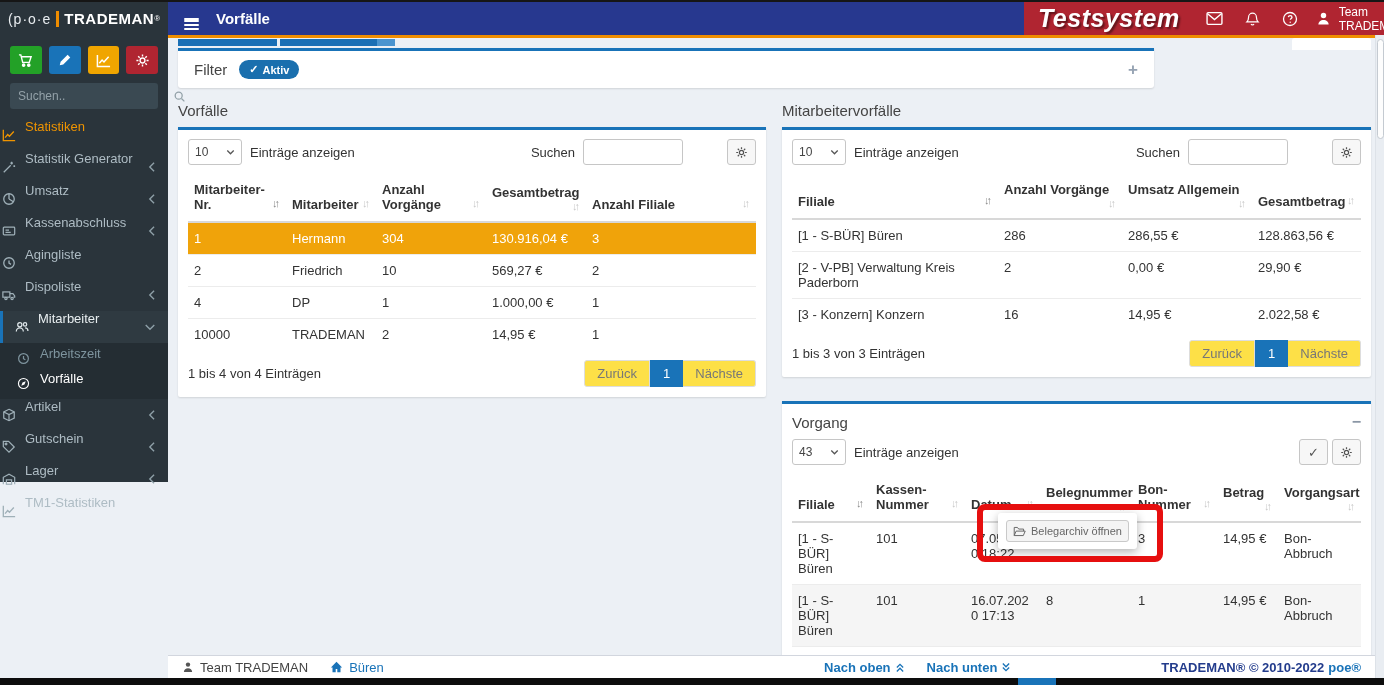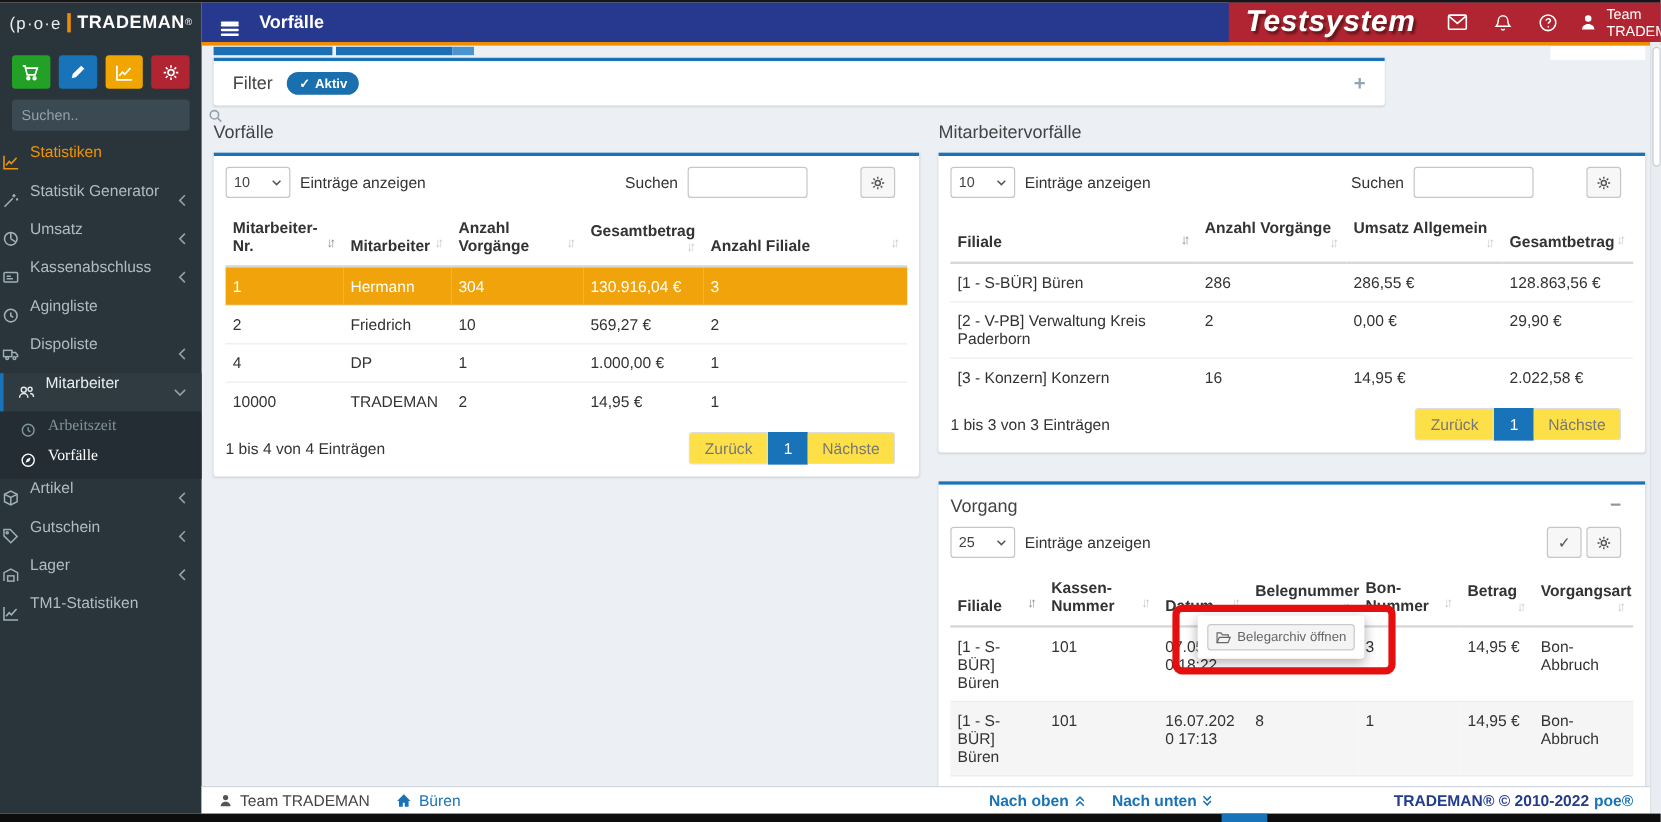--- a/index.html
+++ b/index.html
@@ -11,21 +11,21 @@
   }
   svg { display:block; }
   .icon { display:inline-flex; align-items:center; justify-content:center; }
 
   
   .top-strip   { position:absolute; left:0; top:0; width:1384px; height:2px; background:#161616; z-index:60; }
   .bottom-strip{ position:absolute; left:0; top:678px; width:1384px; height:7px; background:#0d0d0d; z-index:60; }
   .bottom-strip .blue-seg { position:absolute; left:1018px; top:0; width:38px; height:7px; background:#1973b8; }
 
   
-  .sidebar { position:absolute; left:0; top:2px; width:168px; height:676px; background:#2a343b; z-index:10; }
+  .sidebar { position:absolute; left:0; top:2px; width:168px; height:480px; background:#2a343b; z-index:10; }
   .logo { height:33px; display:flex; align-items:center; justify-content:center; color:#fff; }
   .logo .prefix { font-size:14px; color:#e9edf0; letter-spacing:1px; }
   .logo .pipe { width:3px; height:16px; background:#ef8d00; margin:0 5px; }
   .logo .name { font-size:15px; font-weight:bold; letter-spacing:.5px; }
   .logo .reg { font-size:8px; vertical-align:top; }
   .quick-row { display:flex; gap:7px; margin:11px 10px 9px 10px; }
   .qbtn { width:33px; height:28px; border-radius:3px; display:flex; align-items:center; justify-content:center; color:#fff; cursor:pointer; }
   .qbtn.green{ background:#23a127; } .qbtn.blue{ background:#1973b8; }
   .qbtn.yellow{ background:#f0a500; } .qbtn.red{ background:#b02531; }
   .side-search { margin:4px 10px 10px 10px; height:26px; background:#3a4952; border-radius:3px; display:flex; align-items:center; padding:0 8px; }
@@ -33,21 +33,21 @@
   .side-search input::placeholder { color:#93a1a8; }
   .side-search .icon { color:#93a1a8; }
   .menu { margin-top:6px; }
   .menu-item { height:32px; display:flex; padding:0 12px 0 1px; color:#aebcc4; font-size:13px; cursor:pointer; }
   .menu-item .mi-icon { width:15px; margin-right:9px; color:#9fb0b8; }
   .menu-item .mi-chevron { margin-left:auto; color:#8fa0a8; }
   .menu-item.active-orange, .menu-item.active-orange .mi-icon { color:#ef9400; }
   .menu-group .parent { background:#2f3a41; border-left:3px solid #1973b8; padding-left:11px; color:#e8eef0; }
   .menu-group .parent .mi-icon { color:#dfe7ea; }
   .submenu { background:#242d33; padding:3px 0; }
-  .submenu .menu-item { height:25px; padding-left:16px; font-size:13px;font-family:Liberation Serif, serif; }
+  .submenu .menu-item { height:25px; padding-left:16px; font-size:13px; }
   .submenu .dim, .submenu .dim .mi-icon { color:#7e949e; }
   .submenu .active-white, .submenu .active-white .mi-icon { color:#ffffff; }
 
   
   .app-header { position:absolute; left:168px; top:2px; width:1216px; height:33px; background:#27388f; z-index:20; display:flex; align-items:center; }
   .hamburger { width:46px; height:33px; display:flex; align-items:center; justify-content:center; cursor:pointer; }
   .hamburger .bars div { width:15px; height:2px; background:#fff; margin:2px 0; border-radius:1px; }
   .page-title { color:#fff; font-size:15px; font-weight:bold; margin-left:2px; }
   .header-red { position:absolute; right:0; top:0; left:856px; height:33px; background:#b02531; display:flex; align-items:center; padding:0 14px 0 14px; color:#fff; }
   .env-name { font-size:25px; font-weight:bold; font-style:italic; text-shadow:2px 2px 2px rgba(0,0,0,.45); letter-spacing:.5px; }
@@ -66,21 +66,21 @@
   .cutoff-box { position:absolute; left:1124px; top:0; width:79px; height:12px; background:#fff; border-radius:3px 3px 0 0; }
 
   .filter-panel { position:absolute; left:10px; top:10px; width:976px; height:40px; background:#fff; border-top:3px solid #1973b8; border-radius:0 0 3px 3px; box-shadow:0 1px 2px rgba(0,0,0,.12); display:flex; align-items:center; padding:0 16px; }
   .filter-label { font-size:15px; color:#444; }
   .badge-pill { margin-left:12px; background:#1a6fae; color:#fff; font-size:11px; font-weight:bold; border-radius:10px; padding:3px 10px; display:inline-flex; align-items:center; gap:4px; }
   .filter-expand { margin-left:auto; color:#96a3b3; font-size:17px; font-weight:bold; cursor:pointer; }
 
   .col-left  { position:absolute; left:10px;  top:64px; width:588px; }
   .col-right { position:absolute; left:614px; top:64px; width:589px; }
   .panel-title { font-size:15px; color:#444; margin-bottom:8px; }
-  .panel { background:#fff; border-top:3px solid #1973b8; border-radius:0 0 2px 2px; box-shadow:0 1px 2px rgba(0,0,0,.12); padding:9px 20px 10px 10px; }
+  .panel { background:#fff; border-top:3px solid #1973b8; border-radius:0 0 2px 2px; box-shadow:0 1px 2px rgba(0,0,0,.12); padding:9px 10px 10px 10px; }
   .panel-gap { height:24px; }
 
   .ctrl { display:flex; align-items:center; font-size:13px; color:#333; margin-bottom:8px; }
   .select-box { width:54px; height:26px; border:1px solid #c6c6c6; border-radius:3px; display:flex; align-items:center; justify-content:space-between; padding:0 6px; margin-right:8px; font-size:12px; color:#444; cursor:pointer; background:#fff; }
   .select-box .icon { color:#555; }
   .search-wrap { margin-left:auto; display:flex; align-items:center; gap:8px; }
   .search-input { width:100px; height:26px; border:1px solid #c6c6c6; border-radius:3px; outline:none; font-family:inherit; padding:0 5px; }
   .tool-btn { width:29px; height:26px; border:1px solid #c6c6c6; background:#f7f7f7; border-radius:3px; display:flex; align-items:center; justify-content:center; color:#555; cursor:pointer; font-size:13px; }
   .tool-btn.gap { margin-left:44px; }
   .tool-group { margin-left:auto; display:flex; gap:4px; }
@@ -572,21 +572,21 @@
 
     <div class="panel-gap"></div>
 
     <div class="panel">
       <div class="vorgang-head">
         <span class="panel-title-in">Vorgang</span>
         <span class="collapse-btn">−</span>
       </div>
       <div class="ctrl">
         <div class="select-box">
-          <span>25</span>
+          <span>43</span>
           <span class="icon">
               <svg width="9" height="7" viewBox="0 0 14 10" fill="none" stroke="currentColor" stroke-width="2">
                 <path d="M2 2l5 5 5-5"></path>
               </svg>
             </span>
         </div>
         <span>Einträge anzeigen</span>
         <div class="tool-group">
           <div class="tool-btn">
               <span>✓</span>

